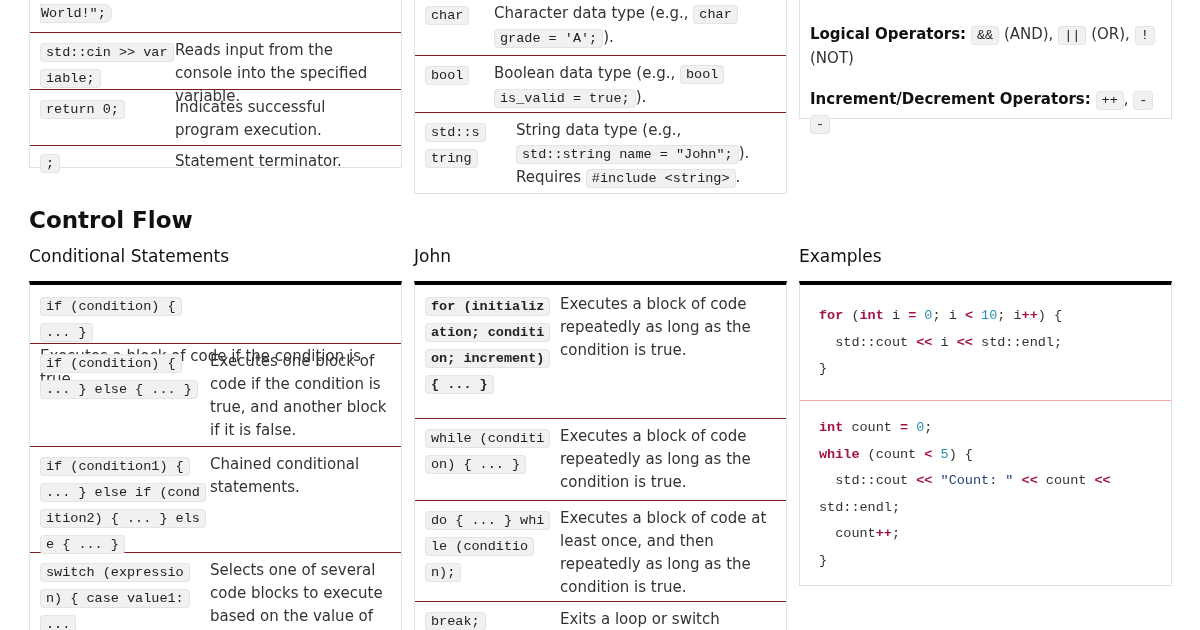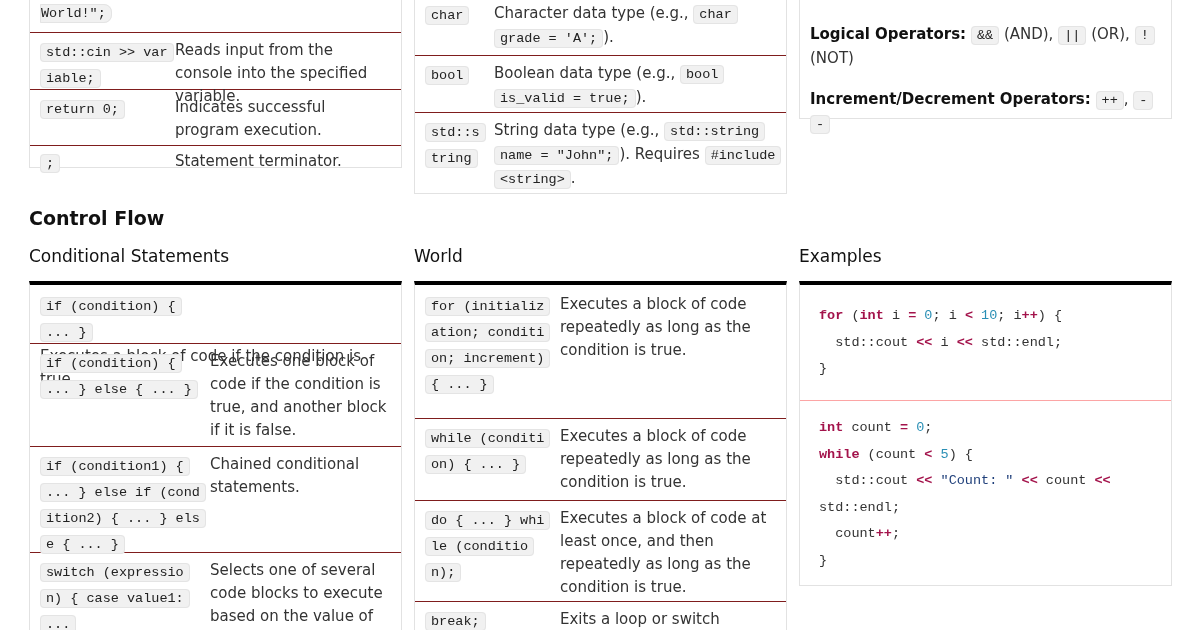--- a/index.html
+++ b/index.html
@@ -29,21 +29,21 @@
   .row {
     display: flex;
     border-top: 1px solid #7f1d1d;
     padding: 6px 10px 6px 10px;
   }
   .row:first-child { border-top: none; }
   .row .c1 { flex: 0 0 auto; line-height: 24px; word-break: break-all; }
   .row .c2 { flex: 1; font-size: 15px; line-height: 23px; color: #333; }
 
   .heading-lg {
-    position: absolute; font-weight: bold; font-size: 19px; color: #111;
+    position: absolute; font-weight: bold; font-size: 23px; color: #111;
   }
   .heading-sm {
     position: absolute; font-size: 17px; color: #111;
   }
 
   .ops p { font-size: 15px; color: #333; line-height: 23px; }
   .ops b { color: #111; font-weight: bold; }
 
   .codeblock {
     font-family: "Liberation Mono", "DejaVu Sans Mono", monospace;
@@ -86,21 +86,21 @@
     <div class="c2">
       <span>Character data type (e.g., </span><span class="code">char grade = 'A';</span><span>).</span>
     </div>
   </div>
   <div class="row" style="height:57px;">
     <div class="c1" style="width:69px;"><span class="code">bool</span></div>
     <div class="c2">
       <span>Boolean data type (e.g., </span><span class="code">bool is_valid = true;</span><span>).</span>
     </div>
   </div>
-  <div class="row" style="height:80px;">
+  <div class="row" style="height:80px;gap:22px;">
     <div class="c1" style="width:69px; padding-right:14px;"><span class="code">std::string</span></div>
     <div class="c2">
       <span>String data type (e.g., </span><span class="code">std::string name = "John";</span><span>). Requires </span><span class="code">#include &lt;string&gt;</span><span>.</span>
     </div>
   </div>
 </div>
 
 <div class="panel ops" style="left:799px; top:-10px; width:373px; height:129px; padding:33px 10px 0 10px;">
   <p>
     <b>Logical Operators:</b>
@@ -114,21 +114,21 @@
   <p style="margin-top:18px;">
     <b>Increment/Decrement Operators:</b>
     <span class="code">++</span><span>,</span>
     <span class="code">--</span>
   </p>
 </div>
 
 <div class="heading-lg" style="left:29px; top:207px;">Control Flow</div>
 
 <div class="heading-sm" style="left:29px; top:246px;">Conditional Statements</div>
-<div class="heading-sm" style="left:414px; top:246px;">World</div>
+<div class="heading-sm" style="left:414px; top:246px;">John</div>
 <div class="heading-sm" style="left:799px; top:246px;">Examples</div>
 
 <div class="panel top-border" style="left:29px; top:281px; width:373px; height:360px;">
   <div class="row" style="height:58px; padding-top:8px;flex-direction:column;">
     <div class="c1" style="width:170px; padding-right:12px;"><span class="code">if (condition) { ... }</span></div>
     <div class="c2">Executes a block of code if the condition is true.</div>
   </div>
   <div class="row" style="height:103px;">
     <div class="c1" style="width:170px; padding-right:12px;"><span class="code">if (condition) { ... } else { ... }</span></div>
     <div class="c2">Executes one block of code if the condition is true, and another block if it is false.</div>
@@ -138,21 +138,21 @@
     <div class="c2">Chained conditional statements.</div>
   </div>
   <div class="row" style="height:100px;">
     <div class="c1" style="width:170px; padding-right:20px;"><span class="code">switch (expression) { case value1: ...</span></div>
     <div class="c2">Selects one of several code blocks to execute based on the value of an expression.</div>
   </div>
 </div>
 
 <div class="panel top-border" style="left:414px; top:281px; width:373px; height:360px;">
   <div class="row" style="height:133px; padding-top:8px;">
-    <div class="c1" style="width:135px; padding-right:12px;"><span class="code">for (initialization; condition; increment) { ... }</span></div>
+    <div class="c1" style="width:135px; padding-right:12px;font-weight:bold;"><span class="code">for (initialization; condition; increment) { ... }</span></div>
     <div class="c2">Executes a block of code repeatedly as long as the condition is true.</div>
   </div>
   <div class="row" style="height:82px;">
     <div class="c1" style="width:135px; padding-right:12px;"><span class="code">while (condition) { ... }</span></div>
     <div class="c2">Executes a block of code repeatedly as long as the condition is true.</div>
   </div>
   <div class="row" style="height:101px;">
     <div class="c1" style="width:135px; padding-right:14px;"><span class="code">do { ... } while (condition);</span></div>
     <div class="c2">Executes a block of code at least once, and then repeatedly as long as the condition is true.</div>
   </div>

